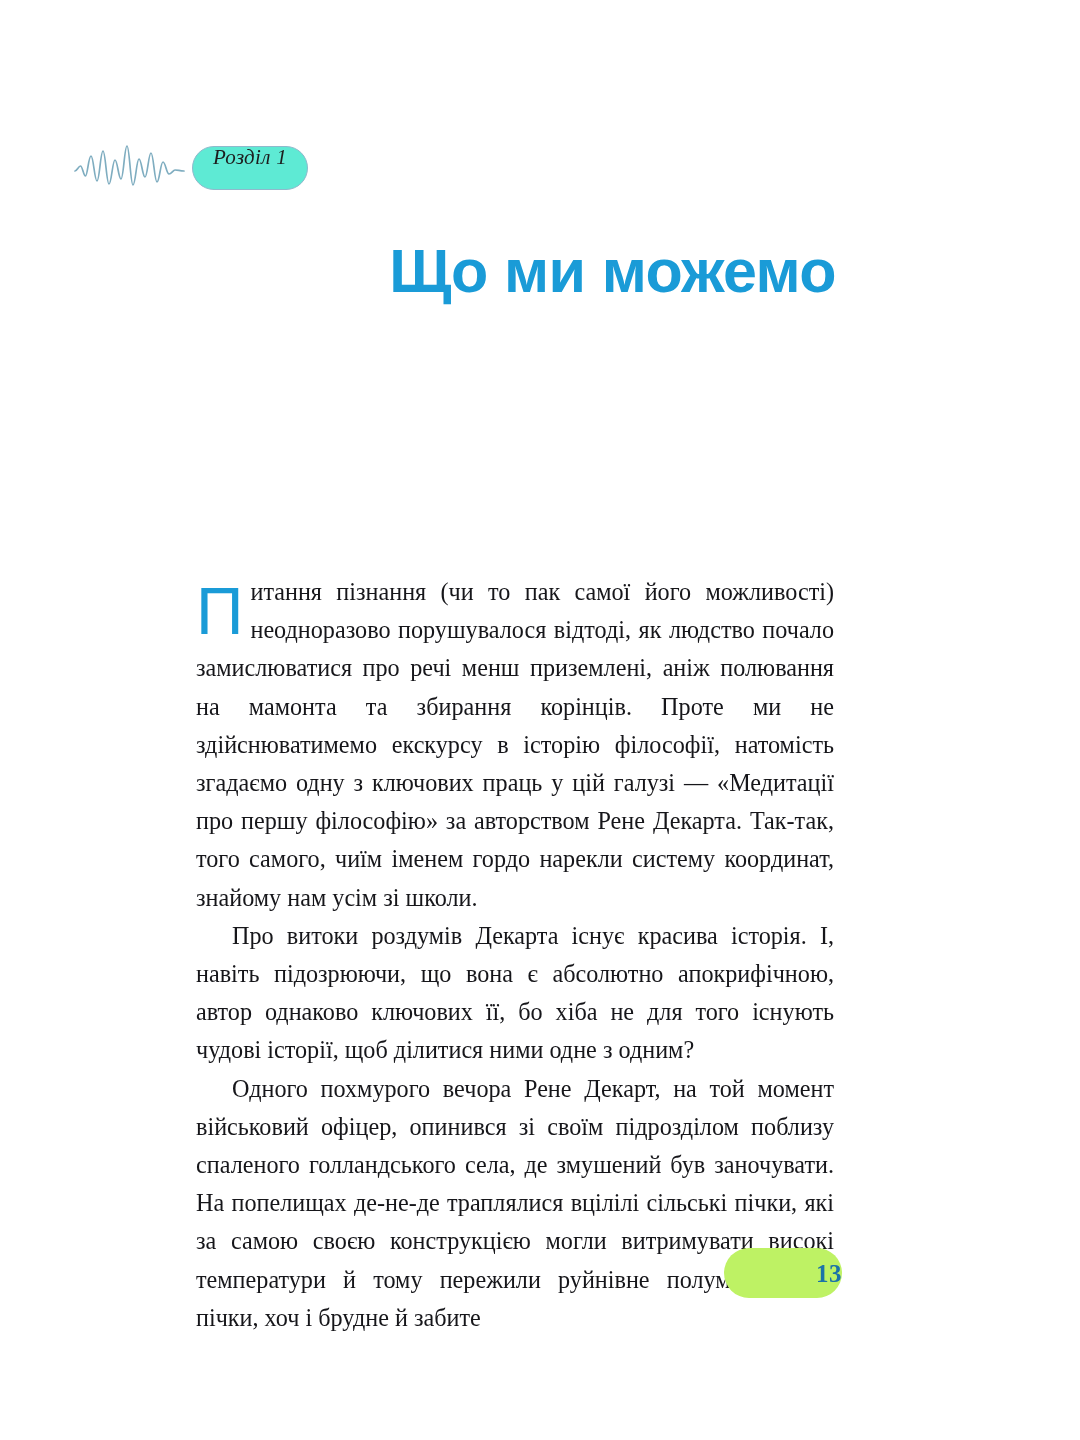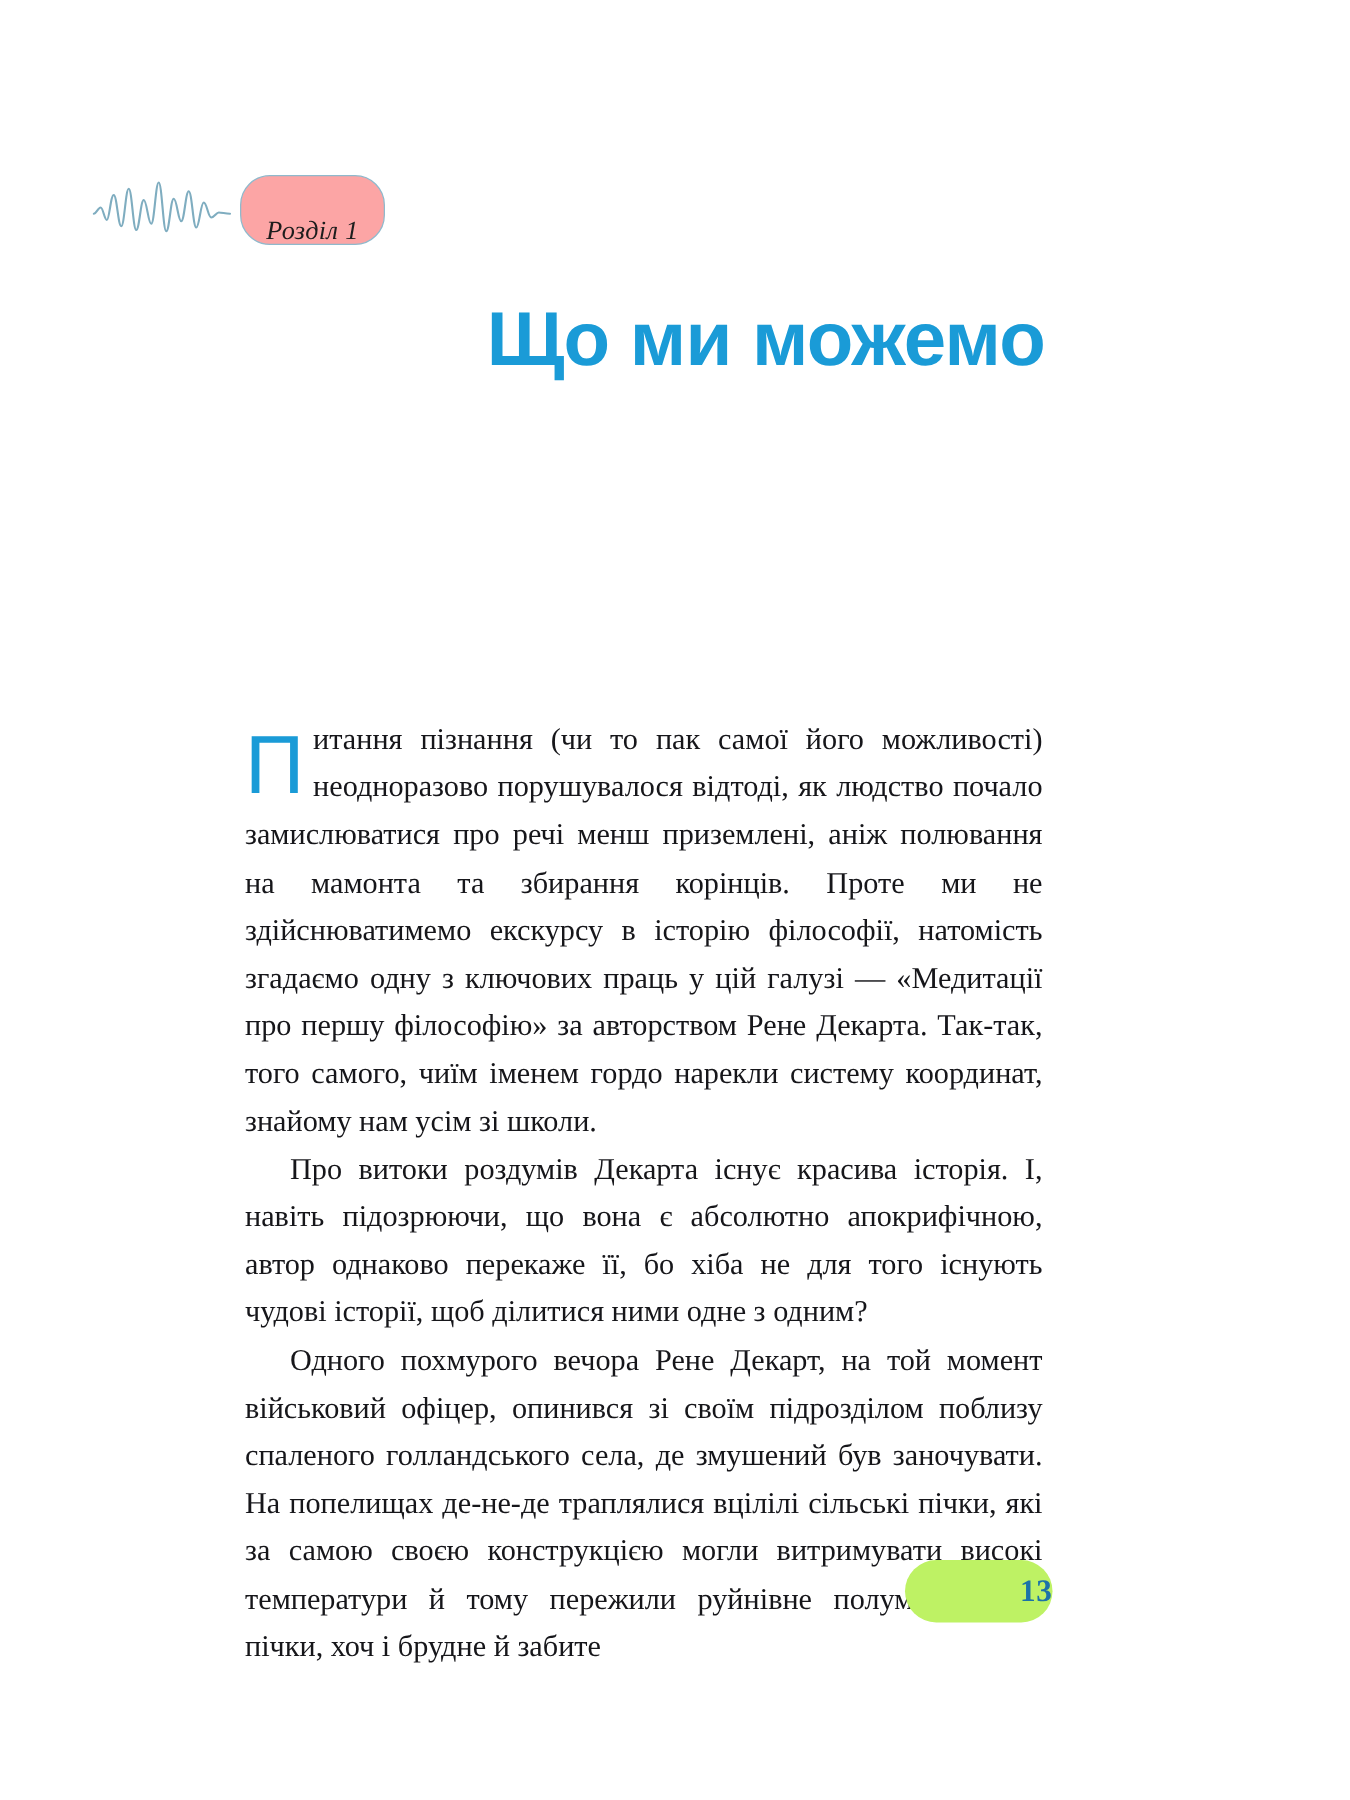--- a/index.html
+++ b/index.html
@@ -32,28 +32,28 @@
   .wave-icon {
     display: block;
     width: 132px;
     height: 56px;
     margin-right: -14px;
   }
 
   .chapter-pill {
     position: relative;
     display: flex;
-    align-items: flex-end;
+    align-items: flex-start;
     justify-content: center;
     min-width: 108px;
-    height: 56px;
+    height: 44px;
     padding: 0 20px;
     border: 1.6px solid #8fb9cc;
     border-radius: 24px;
-    background: #fca5a5;
+    background: #5eead4;
     box-sizing: border-box;
   }
 
   .chapter-pill-label {
     font-family: "Liberation Serif", "DejaVu Serif", serif;
     font-style: italic;
     font-size: 21px;
     letter-spacing: 0.3px;
     color: #1d1d1d;
     white-space: nowrap;
@@ -160,21 +160,21 @@
       <span class="chapter-pill-label">Розділ 1</span>
     </div>
   </div>
 
   <h1 class="chapter-title">
     <span class="line">Що ми можемо</span>
   </h1>
 
   <div class="body-text">
     <p class="first">Питання пізнання (чи то пак самої його можливості) неодноразово порушувалося відтоді, як людство почало замислюватися про речі менш приземлені, аніж полювання на мамонта та збирання корінців. Проте ми не здійснюватимемо екскурсу в історію філософії, натомість згадаємо одну з ключових праць у цій галузі — «Медитації про першу філософію» за авторством Рене Декарта. Так-так, того самого, чиїм іменем гордо нарекли систему координат, знайому нам усім зі школи.</p>
-    <p>Про витоки роздумів Декарта існує красива історія. І, навіть підозрюючи, що вона є абсолютно апокрифічною, автор однаково перекаже її, бо хіба не для того існують чудові історії, щоб ділитися ними одне з одним?</p>
+    <p>Про витоки роздумів Декарта існує красива історія. І, навіть підозрюючи, що вона є абсолютно апокрифічною, автор однаково ключових її, бо хіба не для того існують чудові історії, щоб ділитися ними одне з одним?</p>
     <p>Одного похмурого вечора Рене Декарт, на той момент військовий офіцер, опинився зі своїм підрозділом поблизу спаленого голландського села, де змушений був заночувати. На попелищах де-не-де траплялися вцілілі сільські пічки, які за самою своєю конструкцією могли витримувати високі температури й тому пережили руйнівне полум'я. Нутро пічки, хоч і брудне й забите</p>
   </div>
 
   <div class="page-number-wrap">
     <span class="page-number">13</span>
   </div>
 
 </div>
 
 </body></html>

